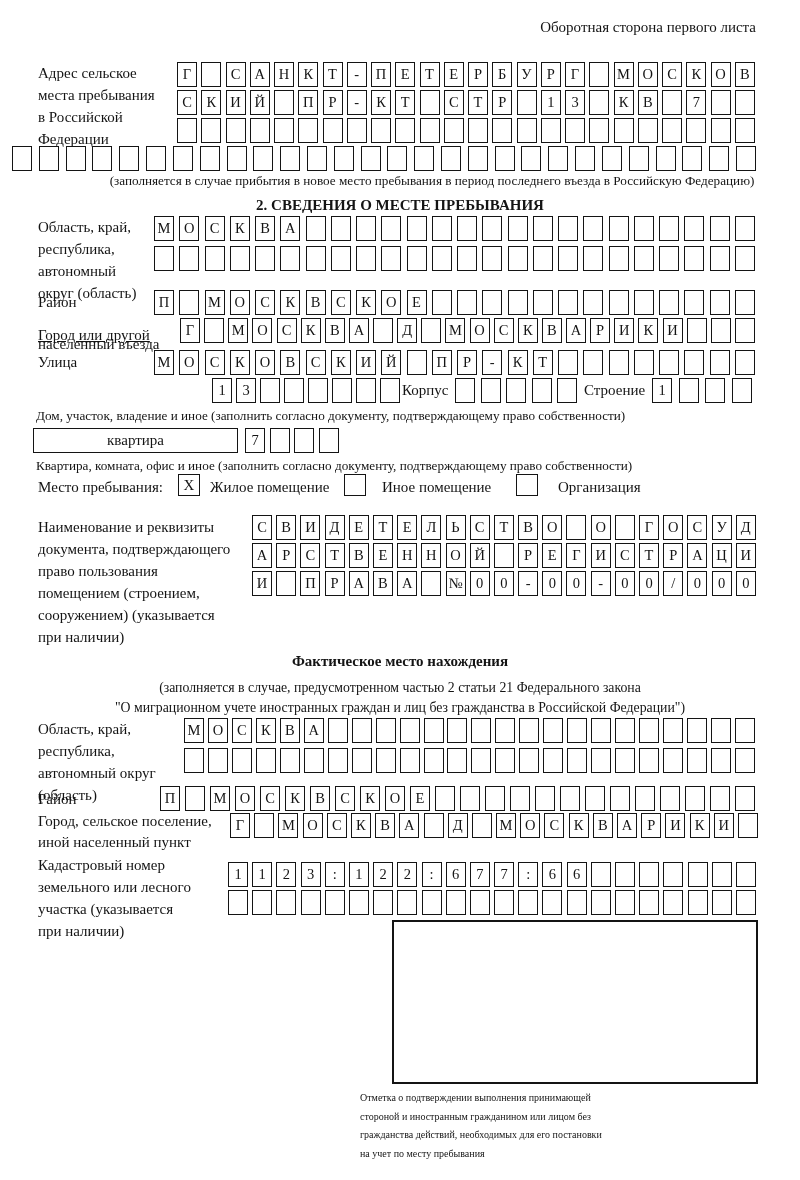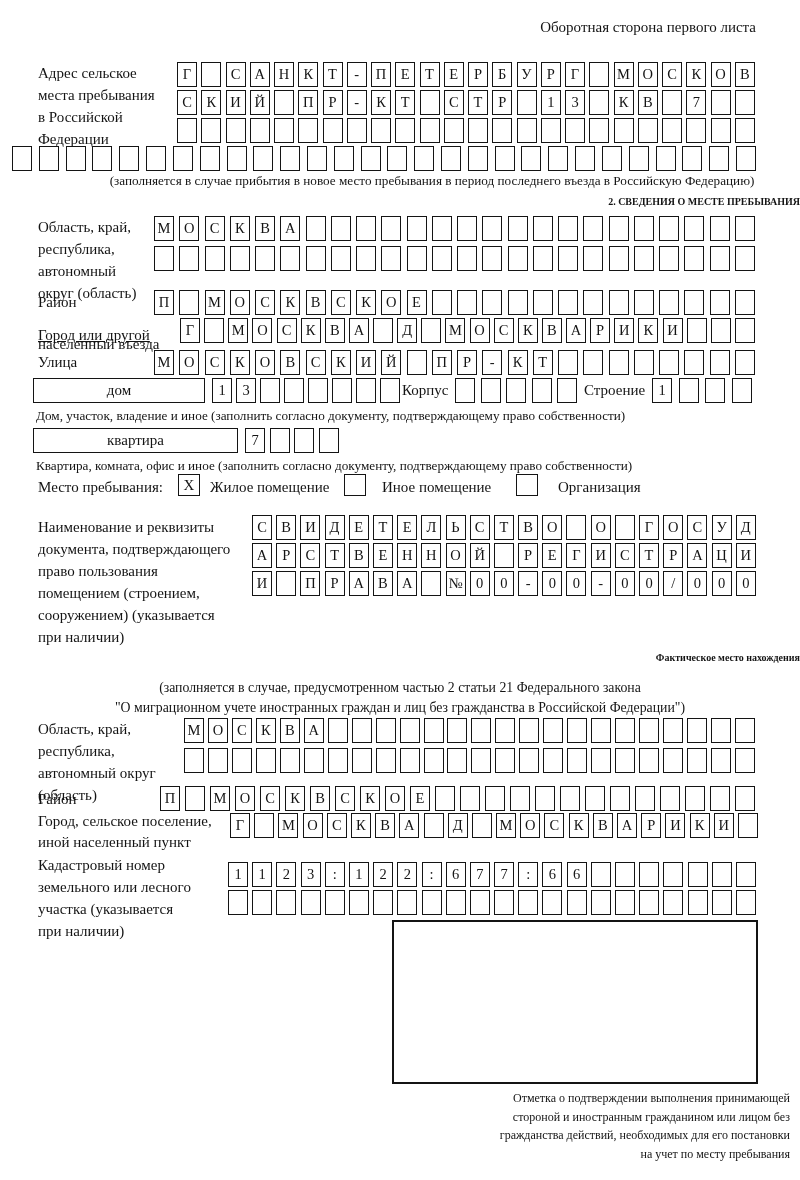--- a/index.html
+++ b/index.html
@@ -1,31 +1,31 @@
 <!DOCTYPE html>
 <html><head>
 <meta charset="utf-8">
 <style>
   html,body{margin:0;padding:0;background:#ffffff;}
   .page{position:relative;width:800px;height:1180px;background:#ffffff;overflow:hidden;
         font-family:"Liberation Serif","DejaVu Serif",serif;color:#141414;}
   .lbl{position:absolute;font-size:15px;line-height:1.2;white-space:nowrap;}
   .cap{position:absolute;font-size:13.2px;line-height:1.2;white-space:nowrap;}
   .center{left:0;width:800px;text-align:center;}
-  .hdr{font-weight:bold;font-size:10px;text-align:right;}
+  .hdr{font-weight:bold;font-size:15px;}
   .cellrow{position:absolute;display:flex;justify-content:space-between;height:25px;}
   .cell{width:20px;height:25px;border:1.6px solid #141414;box-sizing:border-box;background:#fff;
         display:flex;align-items:center;justify-content:center;font-size:14.5px;line-height:1;}
   .wbox{position:absolute;height:25px;border:1.6px solid #141414;box-sizing:border-box;background:#fff;
         display:flex;align-items:center;justify-content:center;font-size:15px;}
   .chk{position:absolute;width:22px;height:22px;border:1.6px solid #141414;box-sizing:border-box;background:#fff;
        display:flex;align-items:center;justify-content:center;font-size:15px;}
   .stamp{position:absolute;border:2px solid #141414;box-sizing:border-box;background:#fff;}
-  .stampnote{position:absolute;left:360px;width:430px;top:1089px;text-align:right;
-             font-size:12px;line-height:18.5px;}
+  .stampnote{position:absolute;left:360px;width:430px;top:1089px;text-align:left;
+             font-size:10px;line-height:18.5px;}
 </style>
 </head>
 <body>
 
 <div class="page">
 
   <div class="lbl" style="top:18px;right:44px;">Оборотная сторона первого листа</div>
 
   <div class="lbl" style="left:38px;top:64px;">Адрес сельское</div>
   <div class="lbl" style="left:38px;top:86px;">места пребывания</div>
@@ -278,21 +278,20 @@
       <span class="cell"></span>
       <span class="cell"></span>
       <span class="cell"></span>
       <span class="cell"></span>
       <span class="cell"></span>
       <span class="cell"></span>
       <span class="cell"></span>
       <span class="cell"></span>
     </div>
 
-  <div class="wbox" style="left:33px;top:378px;width:172px;">дом</div>
   <div class="cellrow" style="left:212px;top:378px;width:188px;">
       <span class="cell">1</span>
       <span class="cell">3</span>
       <span class="cell"></span>
       <span class="cell"></span>
       <span class="cell"></span>
       <span class="cell"></span>
       <span class="cell"></span>
       <span class="cell"></span>
     </div>

